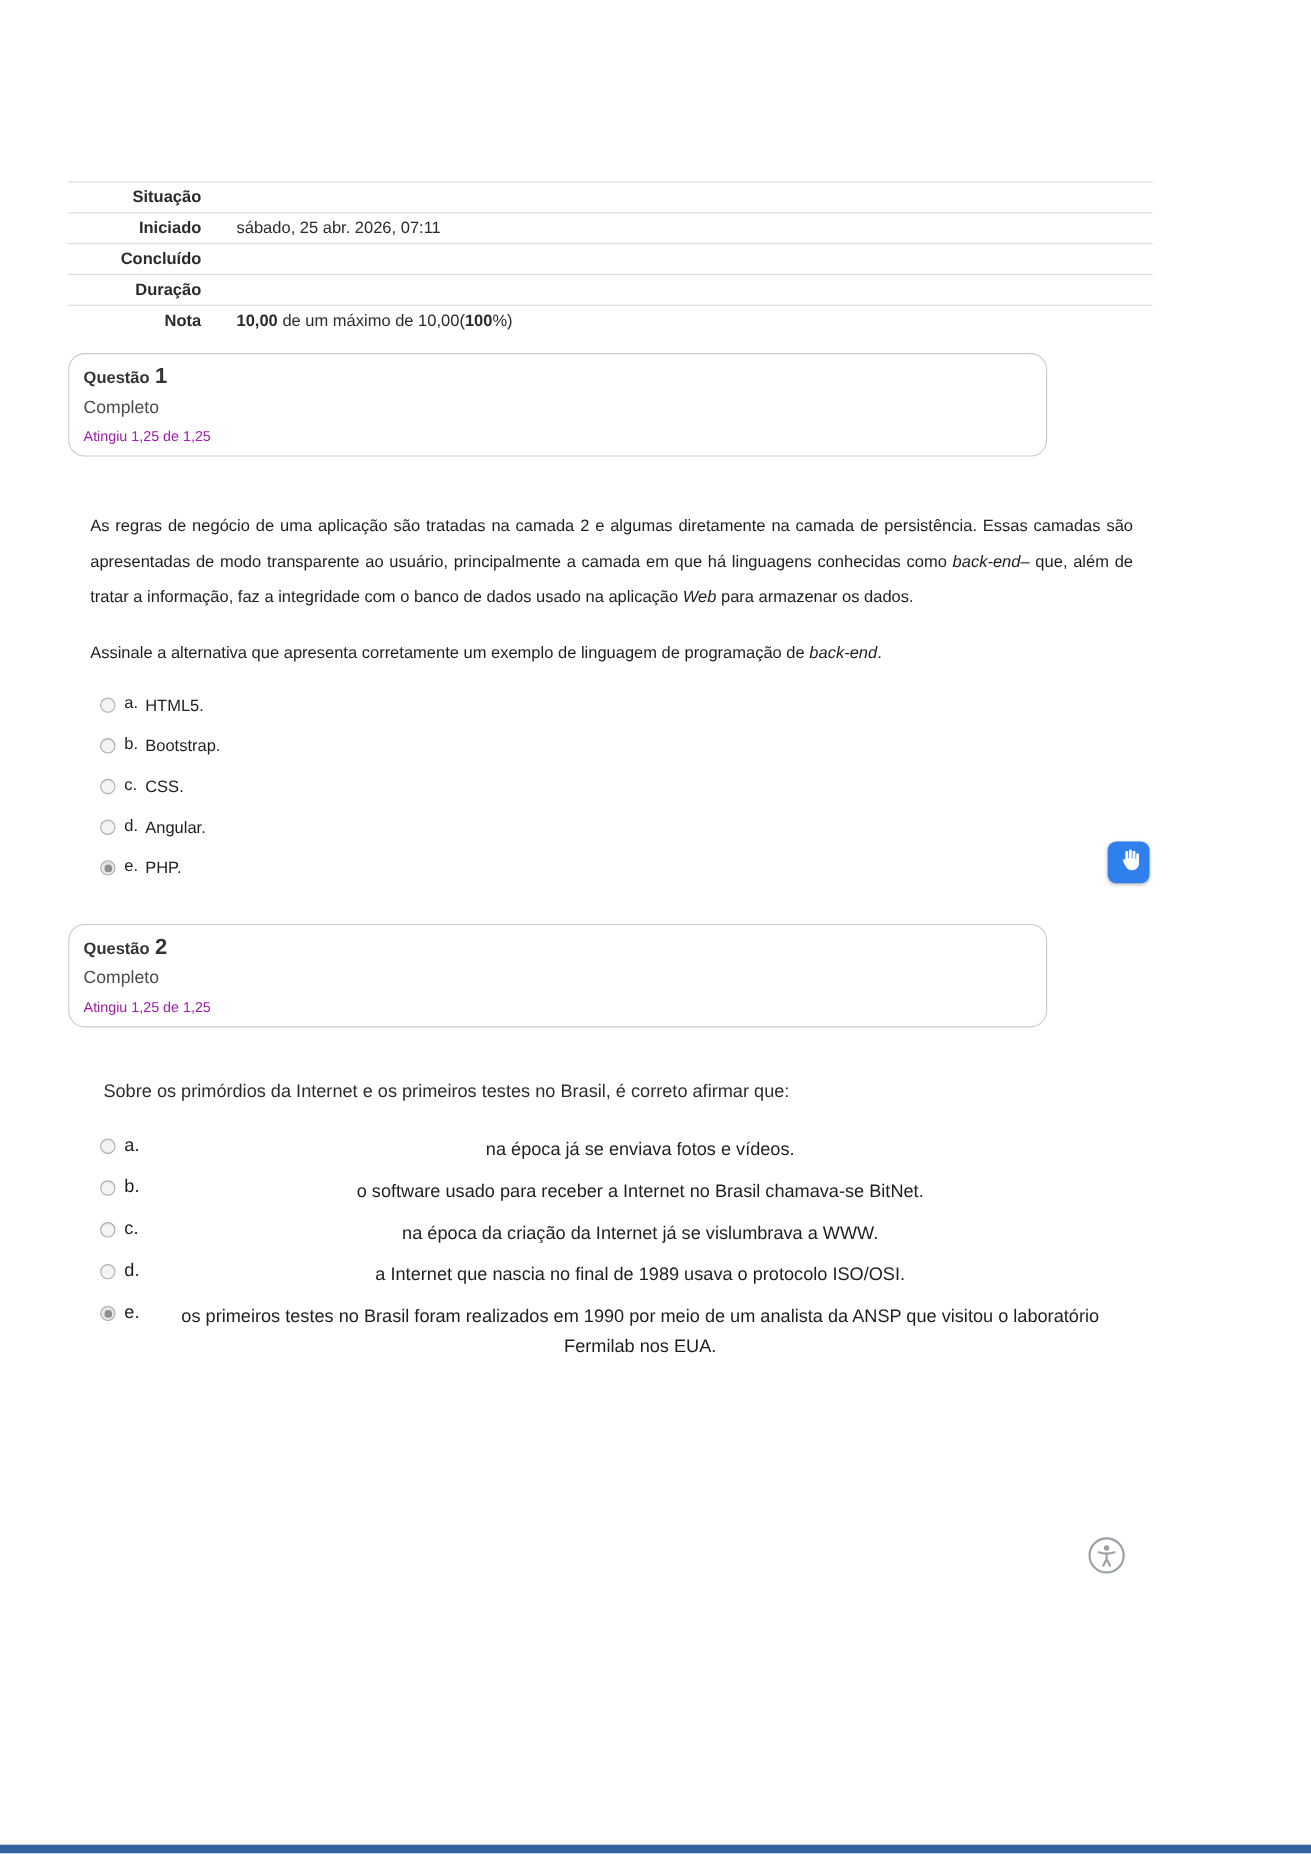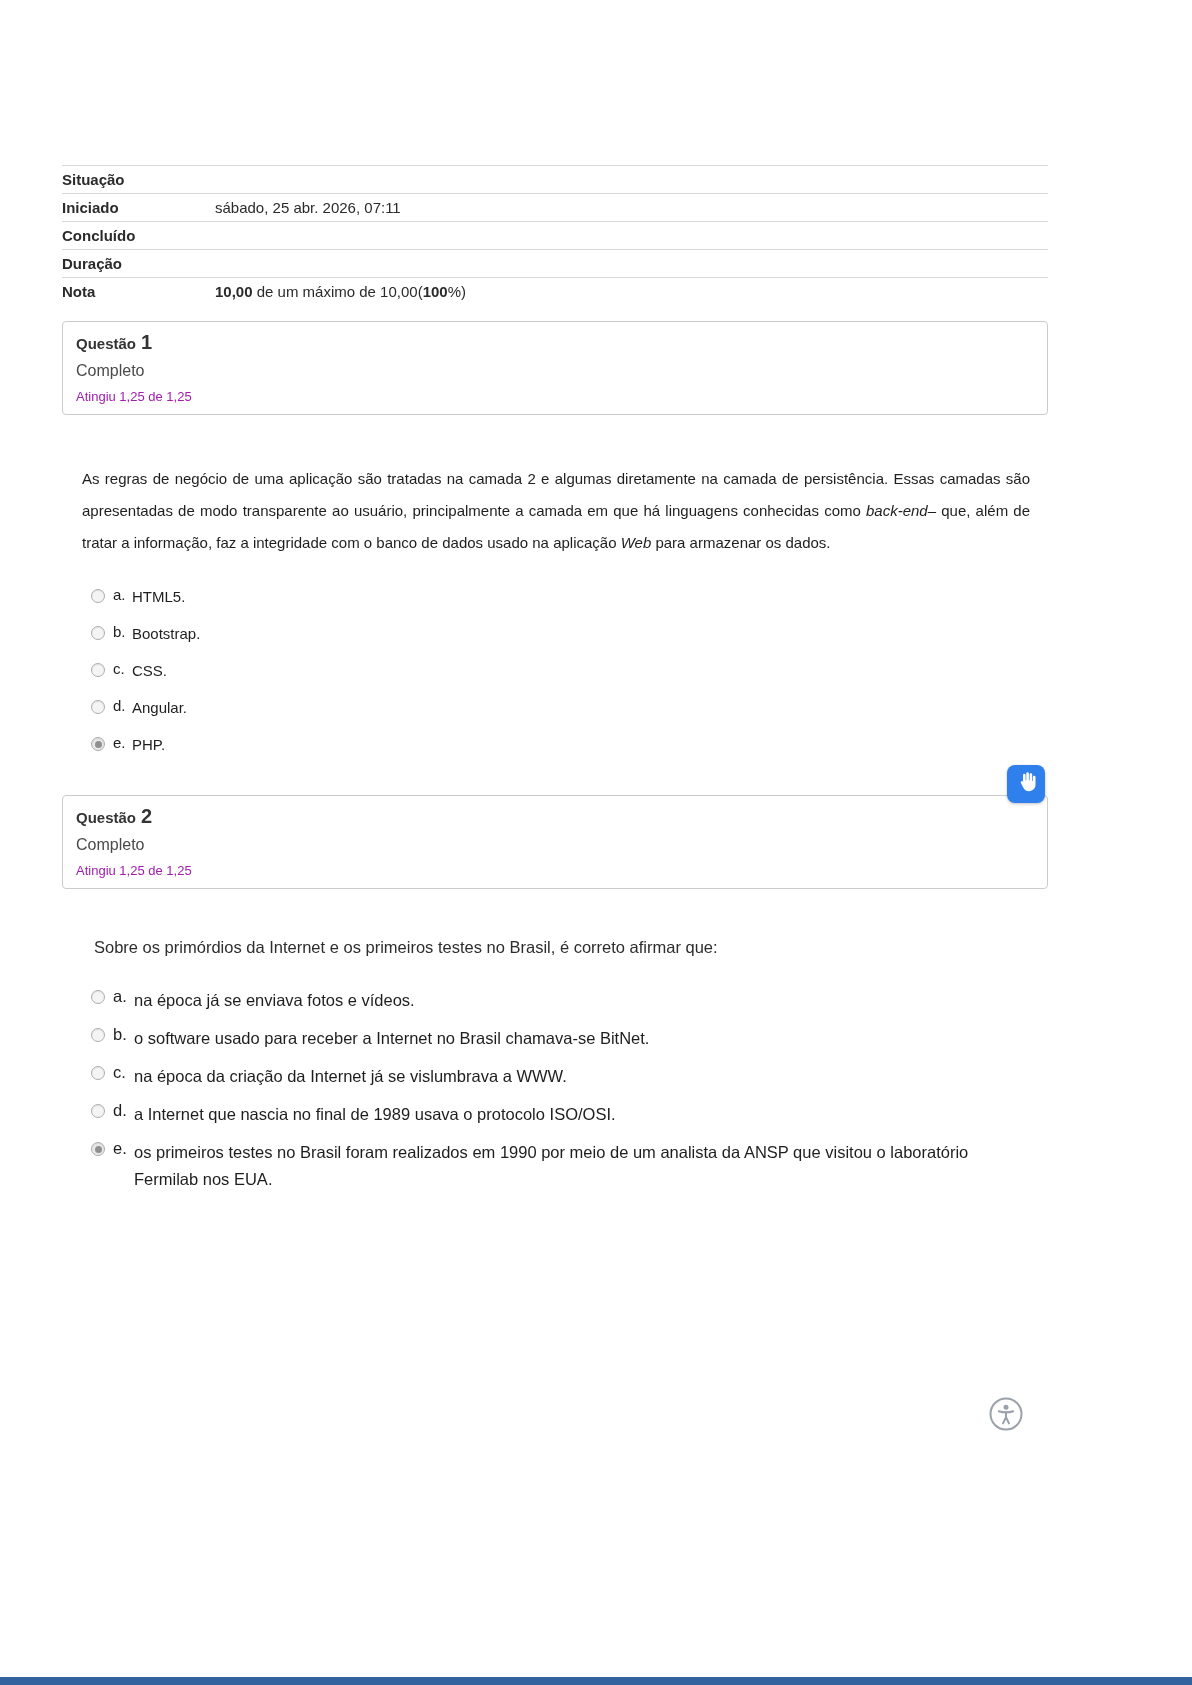--- a/index.html
+++ b/index.html
@@ -7,28 +7,28 @@
   body {
     width:1192px; height:1685px; position:relative; overflow:hidden;
     background:#ffffff; color:#2b2b2b;
     font-family:"Liberation Sans", sans-serif;
   }
   .content { padding:165px 144px 0 62px; }
 
   
   .summary { width:986px; }
   .srow { display:flex; border-top:1px solid #d9d9d9; padding:5px 0; font-size:15px; line-height:17px; }
-  .slabel { width:153px; font-weight:bold; padding-right:32px; color:#2b2b2b; }
+  .slabel { width:153px; text-align:right; font-weight:bold; padding-right:32px; color:#2b2b2b; }
   .svalue { flex:1; color:#2b2b2b; }
   .svalue b { font-weight:bold; }
 
   
   .qbox {
-    margin-top:16px; border:1px solid #cbcbcb; border-radius:4px;
-    padding:9px 29px 10px 13px; width:986px; background:#fff;
+    margin-top:16px; border:1px solid #cbcbcb; border-radius:15px;
+    padding:9px 29px 10px 13px; width:890px; background:#fff;
   }
   .qbox.q2 { margin-top:40px; }
   .qtitle-line { display:flex; align-items:baseline; gap:5px; }
   .qtitle { font-size:15px; font-weight:bold; color:#343434; }
   .qnum { font-size:20px; font-weight:bold; color:#343434; }
   .qstatus { font-size:16px; color:#4a4a4a; margin-top:8px; }
   .qgrade  { font-size:13px; color:#a21caf; margin-top:9px; }
 
   
   .qcontent { padding:0 18px 0 20px; }
@@ -50,21 +50,21 @@
     background:#f4f4f4; box-shadow:inset 0 1px 1px rgba(0,0,0,.08);
     display:inline-flex; align-items:center; justify-content:center;
   }
   .radio.checked { background:#e8e8e8; }
   .radio.checked::after {
     content:""; width:7px; height:7px; border-radius:50%; background:#8f8f8f;
   }
   .letter { width:27px; padding-left:8px; flex:0 0 auto; font-size:15px; color:#1e1e1e; }
   .otext  { flex:1; font-size:15px; line-height:21px; color:#1e1e1e; }
   .qc2 .letter { font-size:16.5px; width:29px; }
-  .qc2 .otext  { font-size:16.5px; line-height:27px; }
+  .qc2 .otext  { font-size:16.5px; line-height:27px;text-align:center; }
 
   
   .libras-btn {
     position:absolute; left:1007px; top:765px; width:38px; height:38px;
     border-radius:8px; display:flex; align-items:center; justify-content:center;
     box-shadow:0 1px 3px rgba(0,0,0,.25); cursor:pointer;
   }
   .libras-btn svg { width:24px; height:24px; }
   .a11y-btn {
     position:absolute; left:988px; top:1398px; width:36px; height:36px;
@@ -103,20 +103,21 @@
     <div class="qtitle-line">
       <span class="qtitle">Questão</span>
       <span class="qnum">1</span>
     </div>
     <div class="qstatus">Completo</div>
     <div class="qgrade">Atingiu 1,25 de 1,25</div>
   </div>
 
   <div class="qcontent qc1">
     <p class="p1"><span>As regras de negócio de uma aplicação são tratadas na camada 2 e algumas diretamente na camada de persistência. Essas camadas são apresentadas de modo transparente ao usuário, principalmente a camada em que há linguagens conhecidas como </span><span class="i">back-end</span><span>– que, além de tratar a informação, faz a integridade com o banco de dados usado na aplicação </span><span class="i">Web</span><span> para armazenar os dados.</span></p>
+    <p class="p2"><span>Assinale a alternativa que apresenta corretamente um exemplo de linguagem de programação de </span><span class="i">back-end</span><span>.</span></p>
 
     <div class="options">
       <div class="option">
         <span class="radio"></span>
         <span class="letter">a.</span>
         <span class="otext">HTML5.</span>
       </div>
       <div class="option">
         <span class="radio"></span>
         <span class="letter">b.</span>

